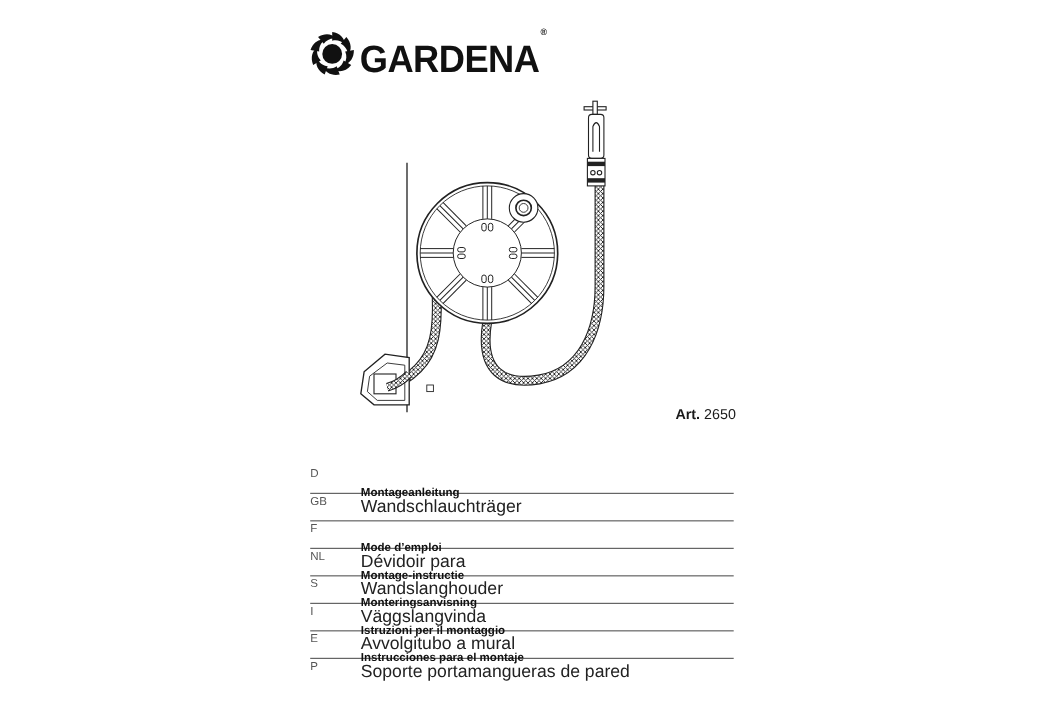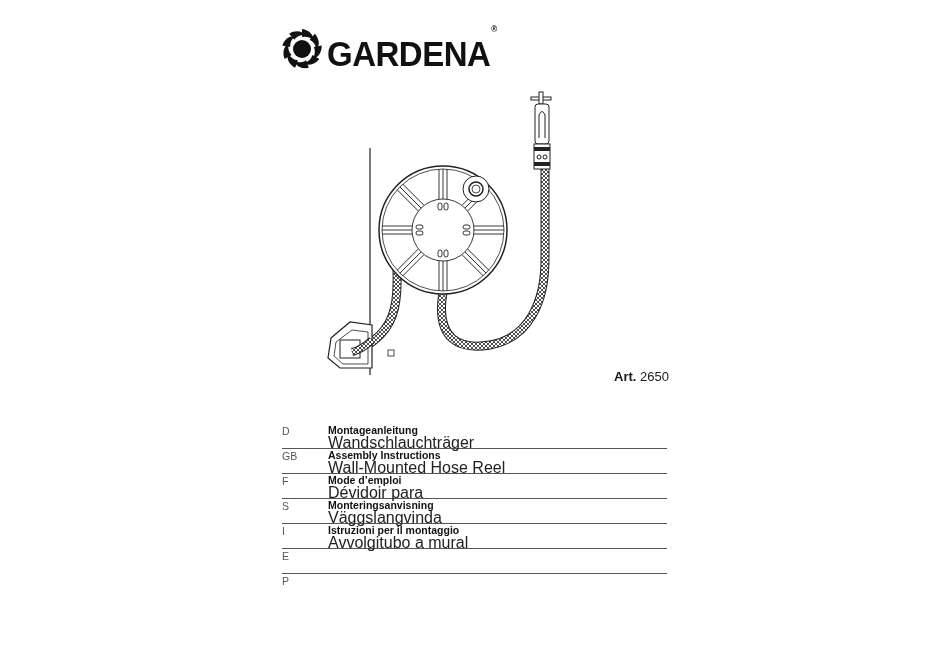--- a/index.html
+++ b/index.html
@@ -9,21 +9,21 @@
   .logo-text { font-family:"Liberation Sans", sans-serif; font-weight:bold; font-size:33px; letter-spacing:-0.5px; margin-left:4px; color:#111; line-height:1; transform:scaleY(1.05); }
   .logo-reg { font-size:8px; vertical-align:top; margin-left:1px; position:relative; top:-10px; }
   .illustration { position:absolute; left:320px; top:85px; width:260px; height:290px; }
   .art { position:absolute; left:614px; top:369px; font-size:13px; }
   .art b { font-weight:bold;text-align:right; }
   .langs { position:absolute; left:282px; top:424px; width:385px; }
   .row { display:flex; border-bottom:1px solid #555; height:25px; box-sizing:border-box; padding-top:1px; }
   .row:last-child { border-bottom:none; }
   .code { width:46px; font-size:10.5px; color:#555; }
   .titles { display:flex; flex-direction:column; }
-  .title { font-size:10.5px; font-weight:bold; line-height:11.5px; color:#111; }
+  .title { font-size:10.5px; font-weight:bold; line-height:11.5px; color:#111;margin-top:18px; }
   .sub { font-size:16px; line-height:11.5px; color:#222; }
 </style>
 </head>
 <body>
 
 <div class="logo">
   <svg class="logo-mark" viewBox="-21 -21 42 42">
     <g fill="#111">
       <circle r="9"></circle>
       <g id="petal">
@@ -119,45 +119,52 @@
 <div class="langs">
   <div class="row">
     <div class="code">D</div>
     <div class="titles">
         <div class="title">Montageanleitung</div>
         <div class="sub">Wandschlauchträger</div>
       </div>
   </div>
   <div class="row">
     <div class="code">GB</div>
-    <div class="titles">
-        <div class="title">Assembly Instructions</div>
-        <div class="sub">Wall-Mounted Hose Reel</div>
-      </div>
   </div>
   <div class="row">
     <div class="code">F</div>
     <div class="titles">
         <div class="title">Mode d’emploi</div>
         <div class="sub">Dévidoir para</div>
+      </div>
+  </div>
+  <div class="row">
+    <div class="code">NL</div>
+    <div class="titles">
+        <div class="title">Montage-instructie</div>
+        <div class="sub">Wandslanghouder</div>
       </div>
   </div>
   <div class="row">
     <div class="code">S</div>
     <div class="titles">
         <div class="title">Monteringsanvisning</div>
         <div class="sub">Väggslangvinda</div>
       </div>
   </div>
   <div class="row">
     <div class="code">I</div>
     <div class="titles">
         <div class="title">Istruzioni per il montaggio</div>
         <div class="sub">Avvolgitubo a mural</div>
       </div>
   </div>
   <div class="row">
     <div class="code">E</div>
+    <div class="titles">
+        <div class="title">Instrucciones para el montaje</div>
+        <div class="sub">Soporte portamangueras de pared</div>
+      </div>
   </div>
   <div class="row">
     <div class="code">P</div>
   </div>
 </div>
 
 </body></html>

